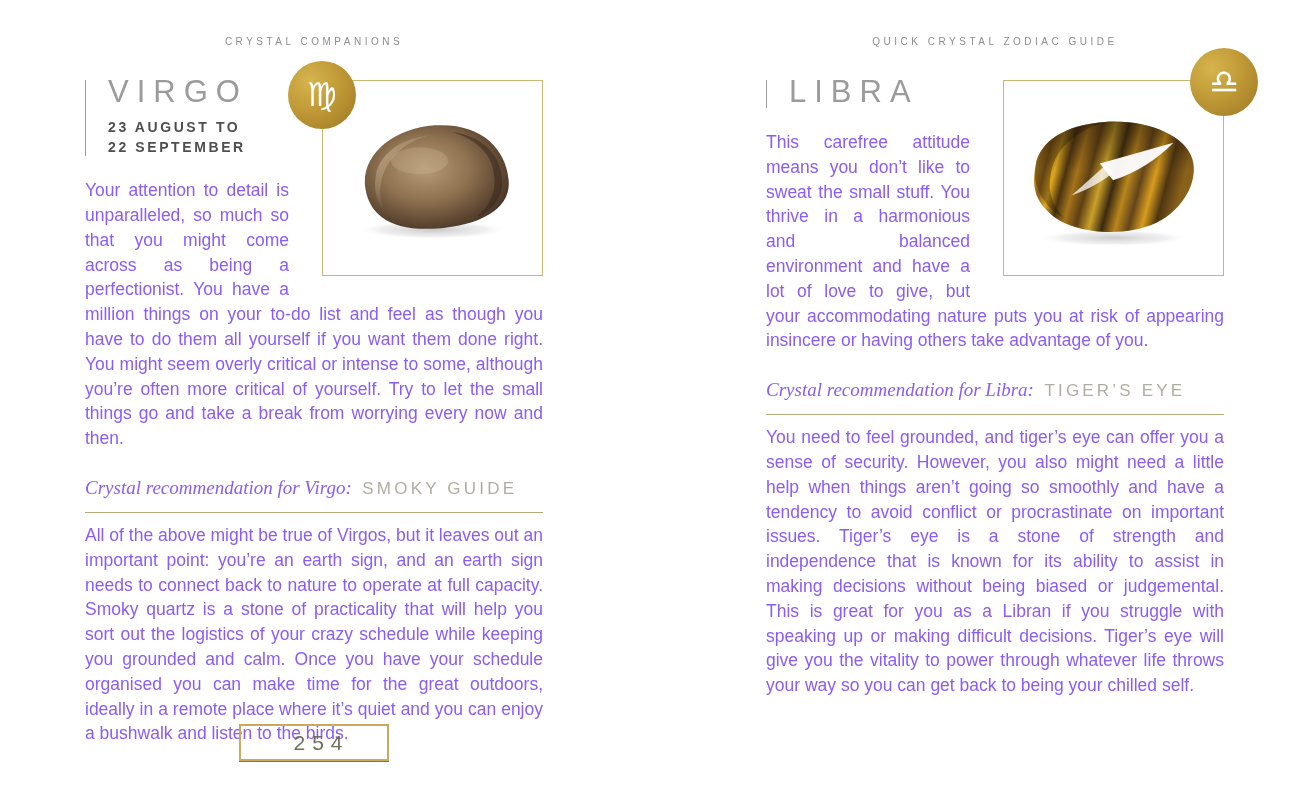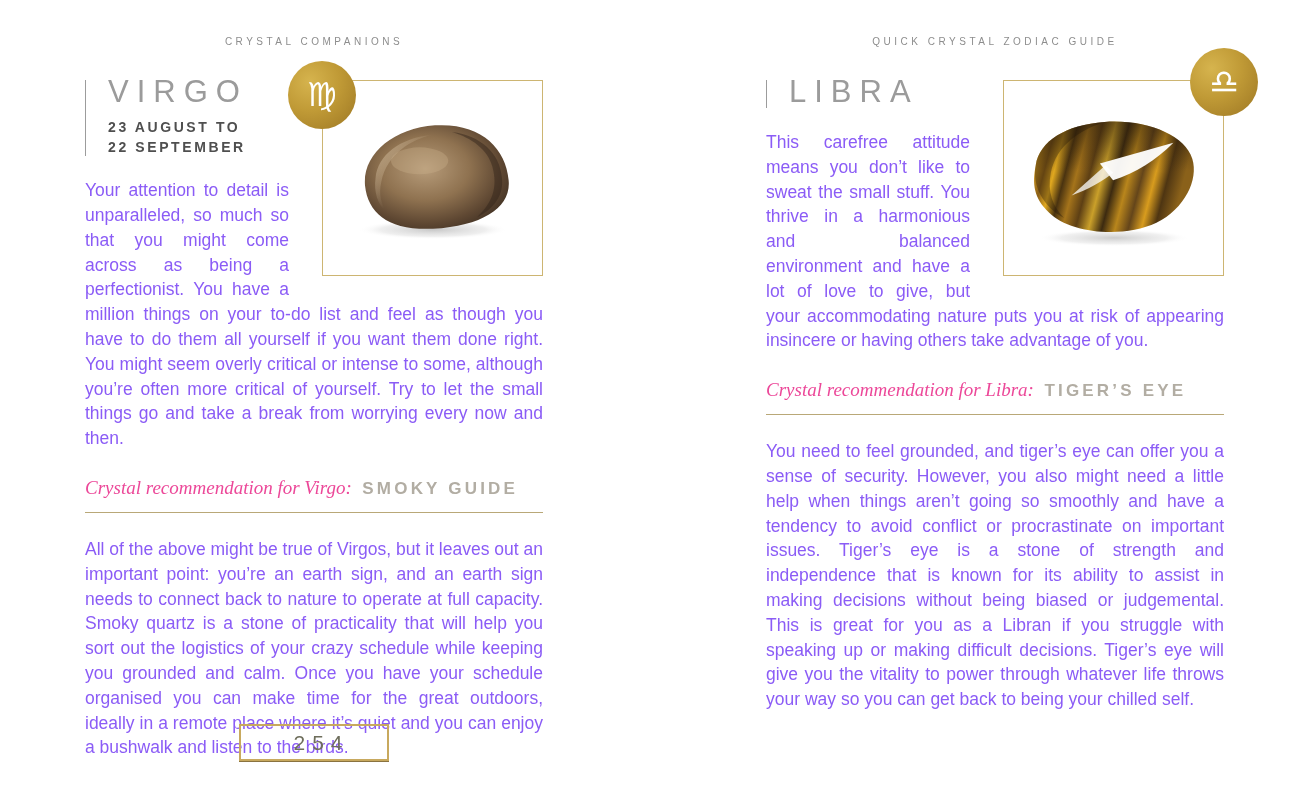--- a/index.html
+++ b/index.html
@@ -78,41 +78,40 @@
 
   .serif-par {
     font-family: Liberation Sans, sans-serif;
     font-size: 17.5px;
     line-height: 24.8px;
     color: #8b5cf6;
     text-align: justify;
     margin: 0;
   }
   .intro-par { margin-top: 21px; }
-  .body-par  { margin-top: 24px; }
+  .body-par  { margin-top: 10px; }
 
   .rec-row {
     margin-top: 26px;
     border-bottom: 1px solid #b9a878;
     padding-bottom: 13px;
     clear: none;
   }
   .rec-label {
     font-family: "Liberation Serif", serif;
     font-style: italic;
     font-size: 19px;
-    color: #ec4899;
+    color: #8b5cf6;
   }
   .rec-crystal {
     font-family: "Liberation Sans", sans-serif;
     font-size: 17px;
     letter-spacing: 3.2px;
     color: #b2ada3;
     margin-left: 6px;
-    font-weight: bold;
   }
 
   .page-num-box {
     position: absolute;
     top: 724px; left: 50%;
     transform: translateX(-50%);
     width: 131px; height: 33px;
     border: 2px solid #c8a95e;
     box-shadow: 0 1px 0 #8a7340;
     display: flex; align-items: center; justify-content: center;

